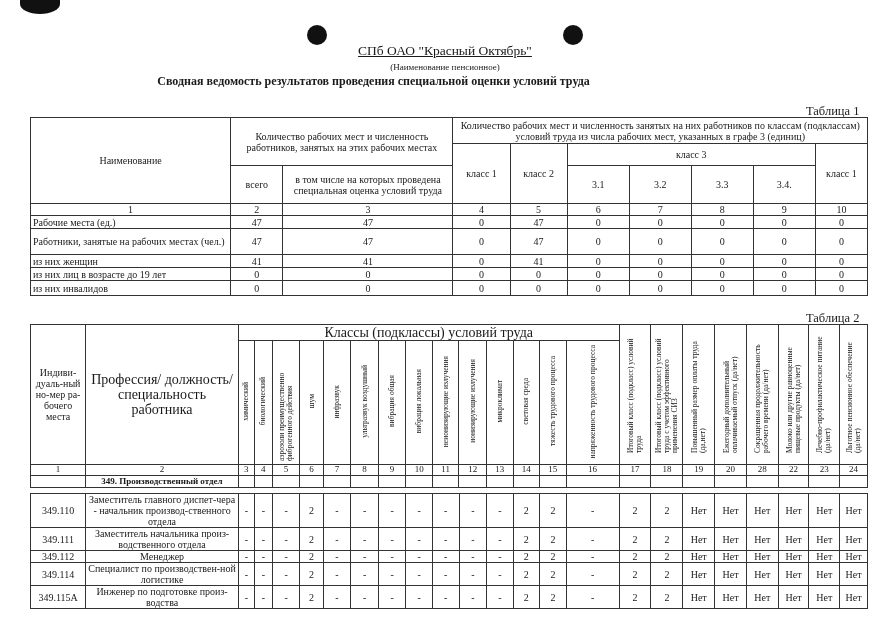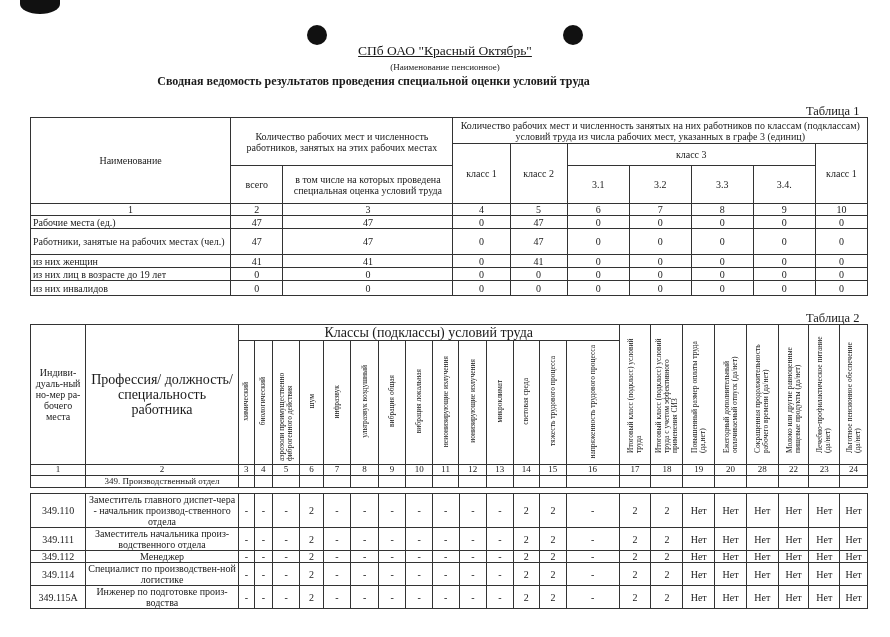--- a/index.html
+++ b/index.html
@@ -16,21 +16,21 @@
   table { border-collapse:collapse; position:absolute; table-layout:fixed; }
   td, th { border:1px solid #333; padding:0 2px; font-weight:normal; text-align:center;
            vertical-align:middle; font-size:10px; line-height:1.1; overflow:hidden; }
   #t1 { left:30px; top:117px; width:838px; }
   #t1 td, #t1 th { font-size:10px; }
   #t1 td.left { text-align:left; }
   #t2 { left:30px; top:324px; width:838px; }
   #t2 td, #t2 th { font-size:9px; }
   .vert { writing-mode:vertical-rl; transform:rotate(180deg); font-size:7.5px; line-height:1.05;
           white-space:normal; max-height:120px; display:inline-block; text-align:left; }
-  .bold { font-weight:normal;margin-top:28px; }
+  .bold { font-weight:bold;margin-top:28px; }
 </style>
 </head>
 <body>
 
 <div class="smudge"></div>
 <div class="punch" style="left:307px; top:25px;"></div>
 <div class="punch" style="left:563px; top:25px;"></div>
 
 <div class="org"><span>СПб ОАО "Красный Октябрь"</span></div>
 <div class="org-note">(Наименование пенсионное)</div>

